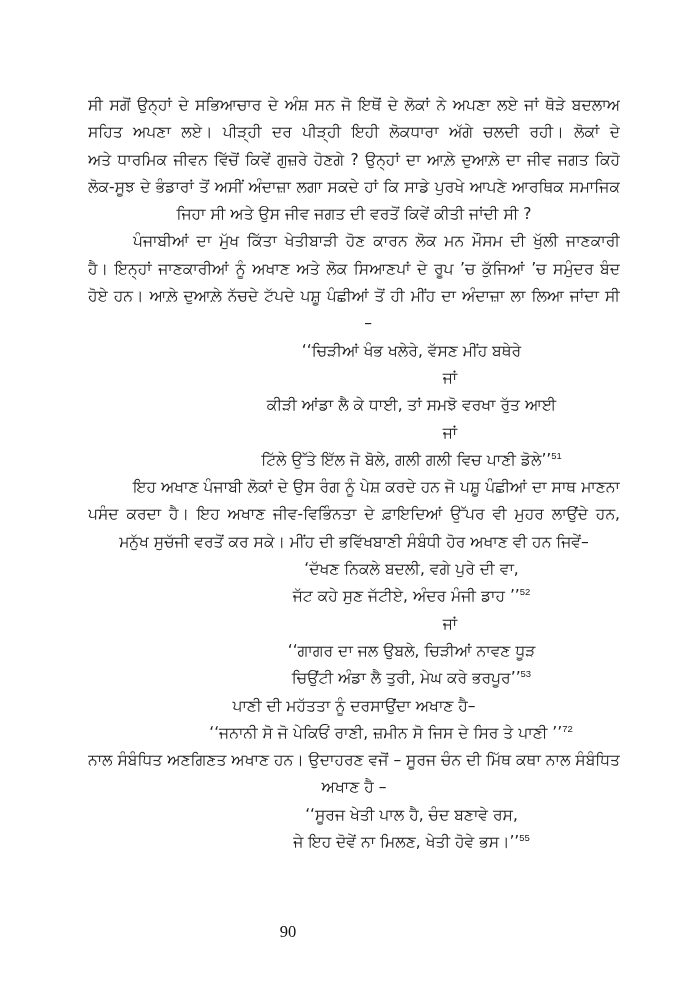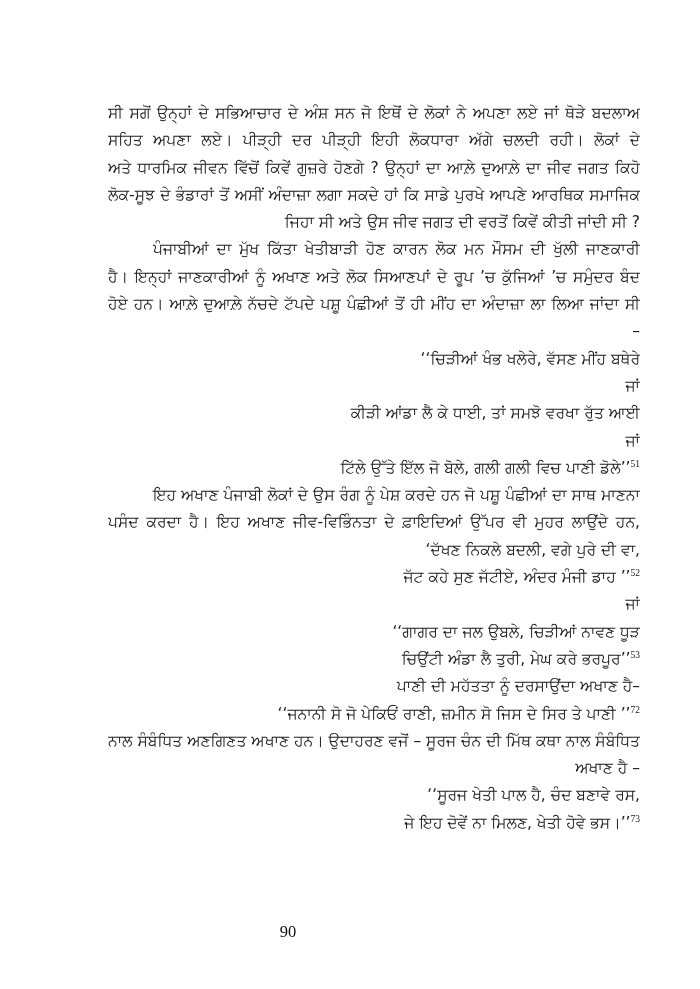--- a/index.html
+++ b/index.html
@@ -14,43 +14,42 @@
     position: relative;
     width: 700px;
     height: 989px;
     background: #ffffff;
     color: #202020;
     font-family: "DejaVu Sans", sans-serif;
   }
   .content {
     position: absolute;
     left: 88px;
-    top: 100px;
+    top: 92px;
     width: 532px;
-    margin-left: 20px;
   }
   .ln {
     font-size: 15.5px;
     line-height: 27.3px;
     height: 27.3px;
     overflow: hidden;
     white-space: normal;
-    text-align: right;
+    text-align: center;
   }
   .just {
     text-align: justify;
     text-align-last: justify;
   }
   .ind   { text-indent: 45px; }
   .q     { padding-left: 115px; }
   .q54   { padding-left: 74px; }
   .or    { padding-left: 192px; }
   .dash  { padding-left: 28px; }
   sup.ref {
-    font-family: Liberation Serif, serif;
+    font-family: Liberation Sans, sans-serif;
     font-size: 9.5px;
     line-height: 0;
     vertical-align: 6px;
   }
   .pagenum {
     position: absolute;
     left: 0;
     top: 922px;
     width: 576px;
     text-align: center;
@@ -79,20 +78,21 @@
     <div class="ln q">‘‘ਚਿੜੀਆਂ ਖੰਭ ਖਲੇਰੇ, ਵੱਸਣ ਮੀਂਹ ਬਥੇਰੇ</div>
     <div class="ln or">ਜਾਂ</div>
     <div class="ln q">ਕੀੜੀ ਆਂਡਾ ਲੈ ਕੇ ਧਾਈ, ਤਾਂ ਸਮਝੋ ਵਰਖਾ ਰੁੱਤ ਆਈ</div>
     <div class="ln or">ਜਾਂ</div>
     <div class="ln q">
       <span>ਟਿੱਲੇ ਉੱਤੇ ਇੱਲ ਜੋ ਬੋਲੇ, ਗਲੀ ਗਲੀ ਵਿਚ ਪਾਣੀ ਡੋਲੇ’’</span><sup class="ref">51</sup>
     </div>
 
     <div class="ln just ind">ਇਹ ਅਖਾਣ ਪੰਜਾਬੀ ਲੋਕਾਂ ਦੇ ਉਸ ਰੰਗ ਨੂੰ ਪੇਸ਼ ਕਰਦੇ ਹਨ ਜੋ ਪਸ਼ੂ ਪੰਛੀਆਂ ਦਾ ਸਾਥ ਮਾਣਨਾ</div>
     <div class="ln just">ਪਸੰਦ ਕਰਦਾ ਹੈ। ਇਹ ਅਖਾਣ ਜੀਵ-ਵਿਭਿੰਨਤਾ ਦੇ ਫ਼ਾਇਦਿਆਂ ਉੱਪਰ ਵੀ ਮੁਹਰ ਲਾਉਂਦੇ ਹਨ, ਜੇਕਰ</div>
+    <div class="ln">ਮਨੁੱਖ ਸੁਚੱਜੀ ਵਰਤੋਂ ਕਰ ਸਕੇ। ਮੀਂਹ ਦੀ ਭਵਿੱਖਬਾਣੀ ਸੰਬੰਧੀ ਹੋਰ ਅਖਾਣ ਵੀ ਹਨ ਜਿਵੇਂ–</div>
 
     <div class="ln q">‘ਦੱਖਣ ਨਿਕਲੇ ਬਦਲੀ, ਵਗੇ ਪੁਰੇ ਦੀ ਵਾ,</div>
     <div class="ln q">
       <span>ਜੱਟ ਕਹੇ ਸੁਣ ਜੱਟੀਏ, ਅੰਦਰ ਮੰਜੀ ਡਾਹ ’’</span><sup class="ref">52</sup>
     </div>
     <div class="ln or">ਜਾਂ</div>
     <div class="ln q">‘‘ਗਾਗਰ ਦਾ ਜਲ ਉਬਲੇ, ਚਿੜੀਆਂ ਨਾਵਣ ਧੂੜ</div>
     <div class="ln q">
       <span>ਚਿਉਂਟੀ ਅੰਡਾ ਲੈ ਤੁਰੀ, ਮੇਘ ਕਰੇ ਭਰਪੂਰ’’</span><sup class="ref">53</sup>
     </div>
@@ -100,19 +100,19 @@
     <div class="ln">ਪਾਣੀ ਦੀ ਮਹੱਤਤਾ ਨੂੰ ਦਰਸਾਉਂਦਾ ਅਖਾਣ ਹੈ–</div>
     <div class="ln q54">
       <span>‘‘ਜਨਾਨੀ ਸੋ ਜੋ ਪੇਕਿਓਂ ਰਾਣੀ, ਜ਼ਮੀਨ ਸੋ ਜਿਸ ਦੇ ਸਿਰ ਤੇ ਪਾਣੀ ’’</span><sup class="ref">72</sup>
     </div>
 
     <div class="ln just">ਨਾਲ ਸੰਬੰਧਿਤ ਅਣਗਿਣਤ ਅਖਾਣ ਹਨ। ਉਦਾਹਰਣ ਵਜੋਂ – ਸੂਰਜ ਚੰਨ ਦੀ ਮਿੱਥ ਕਥਾ ਨਾਲ ਸੰਬੰਧਿਤ</div>
     <div class="ln">ਅਖਾਣ ਹੈ –</div>
 
     <div class="ln q">‘‘ਸੂਰਜ ਖੇਤੀ ਪਾਲ ਹੈ, ਚੰਦ ਬਣਾਵੇ ਰਸ,</div>
     <div class="ln q">
-      <span>ਜੇ ਇਹ ਦੋਵੇਂ ਨਾ ਮਿਲਣ, ਖੇਤੀ ਹੋਵੇ ਭਸ।’’</span><sup class="ref">73</sup>
+      <span>ਜੇ ਇਹ ਦੋਵੇਂ ਨਾ ਮਿਲਣ, ਖੇਤੀ ਹੋਵੇ ਭਸ।’’</span><sup class="ref">55</sup>
     </div>
 
   </div>
 
   <div class="pagenum">90</div>
 </div>
 
 </body></html>

